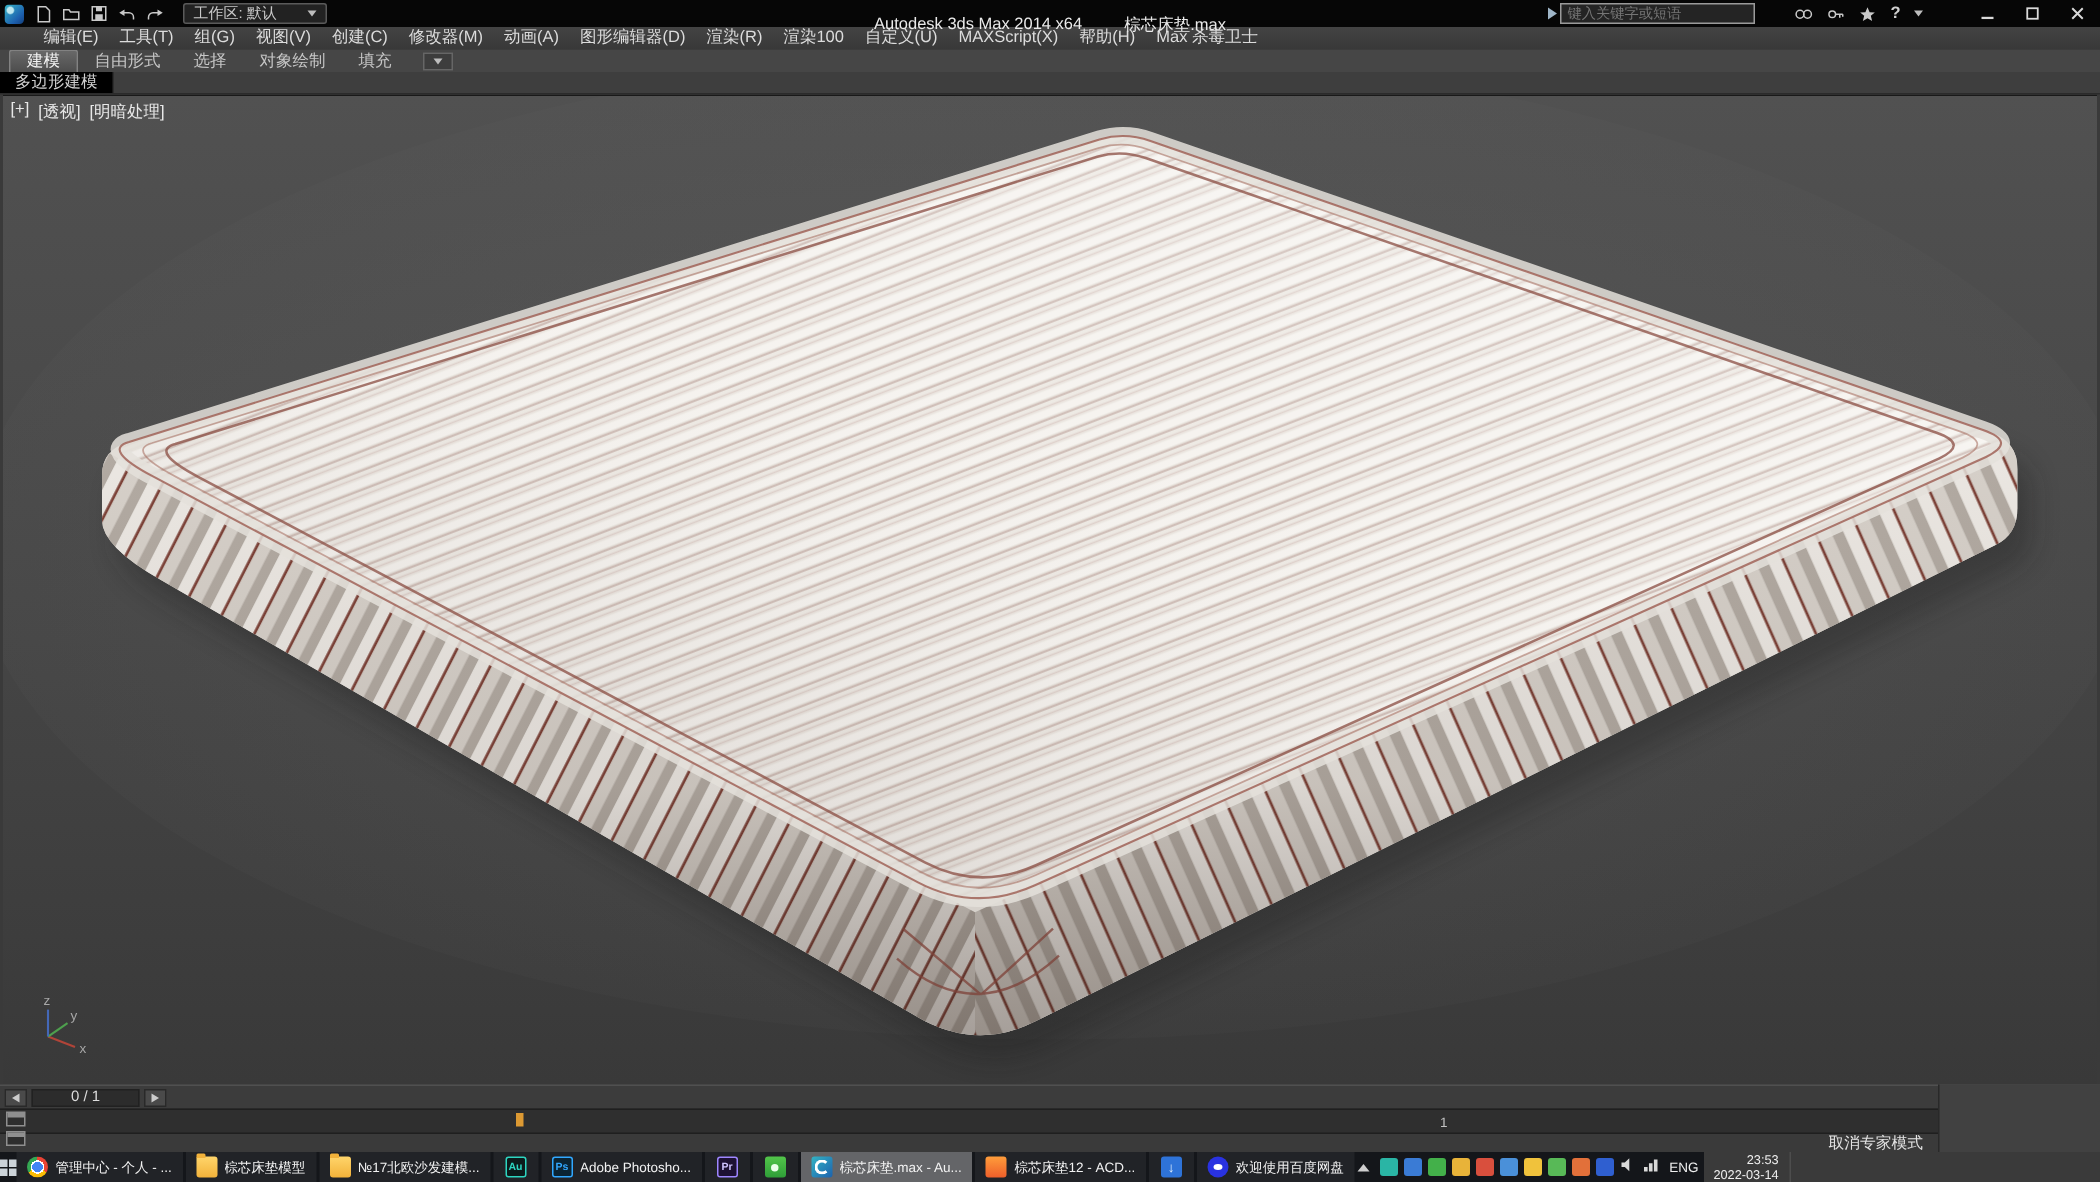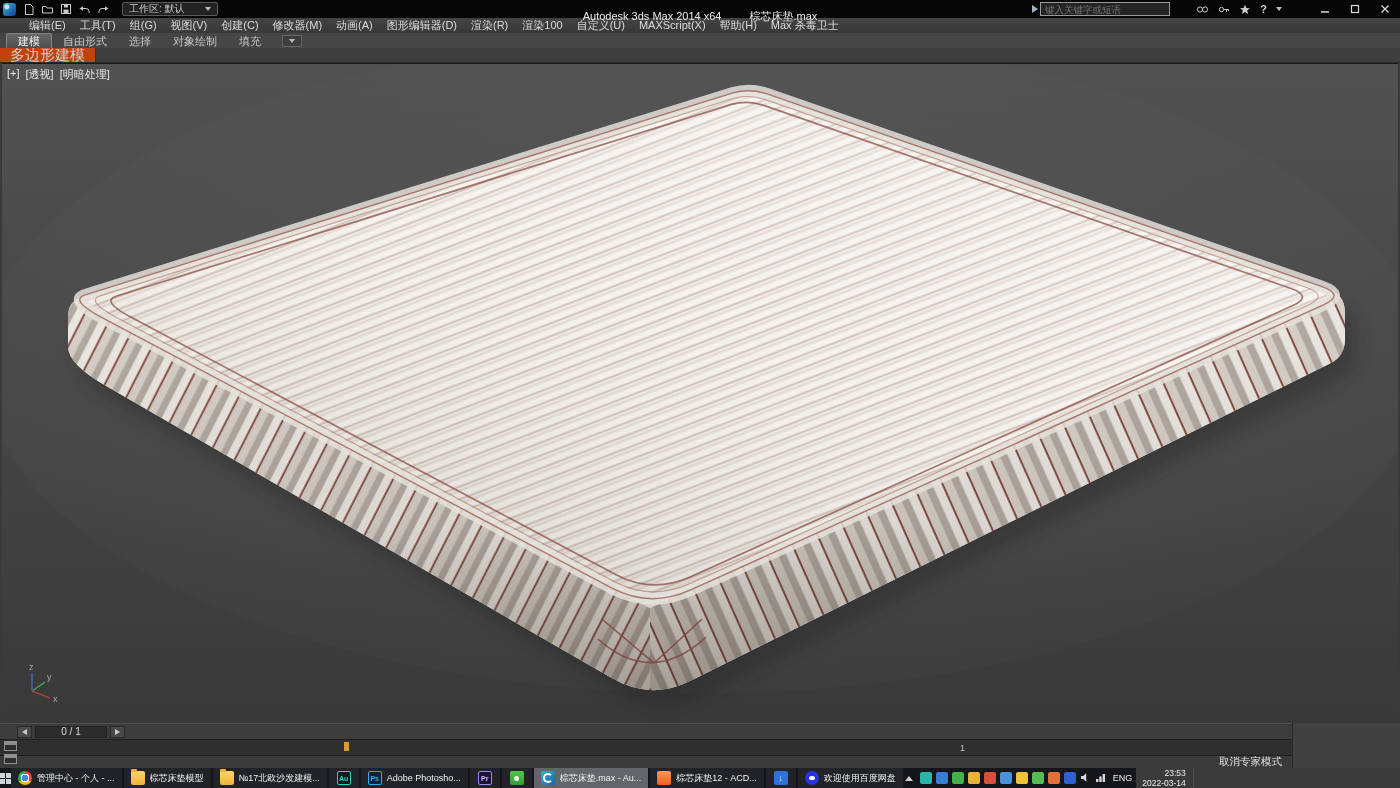--- a/index.html
+++ b/index.html
@@ -34,30 +34,30 @@
   
   .ribbon-tabs{position:absolute;top:33px;left:0;width:1400px;height:15px;background:#464646;
     display:flex;align-items:flex-end;padding-left:6px;z-index:28}
   .rtab{font-size:11px;color:#c6c6c6;padding:0 11px;line-height:14px;white-space:nowrap}
   .rtab.active{background:linear-gradient(#686868,#4d4d4d);border:1px solid #828282;border-bottom:none;
     border-radius:2px 2px 0 0;color:#f2f2f2}
   .rib-caret{margin-left:10px;margin-bottom:1px;width:20px;height:12px;background:#3d3d3d;border:1px solid #666;
     display:flex;align-items:center;justify-content:center}
   .ribbon-panel{position:absolute;top:48px;left:0;width:1400px;height:15px;background:#3e3e3e;
     border-bottom:1px solid #2b2b2b;display:flex;z-index:27}
-  .panel-btn{background:#c2410c;color:#cfcfcf;font-size:15px;line-height:14px;padding:0 10px;
+  .panel-btn{background:#000000;color:#cfcfcf;font-size:11px;line-height:14px;padding:0 10px;
     border-right:1px solid #2e2e2e}
   
   .viewport{position:absolute;top:63px;left:2px;width:1396px;height:660px;background:#444;
     border-top:1px solid #191919;overflow:hidden}
   .scene{position:absolute;left:0;top:0;width:100%;height:100%;display:block}
   .vp-label{position:absolute;left:5px;top:3px;display:flex;gap:6px;font-size:11px;color:#e8e8e8;z-index:5}
   
   .timeline{position:absolute;top:723px;left:0;width:1400px;height:16px;background:#3c3c3c;
-    border-top:1px solid #505050;display:flex;align-items:center;gap:3px;padding-left:17px}
+    border-top:1px solid #505050;display:flex;align-items:center;gap:3px;padding-left:3px}
   .tl-btn{width:15px;height:12px;background:#4a4a4a;border:1px solid #292929;display:flex;
     align-items:center;justify-content:center}
   .tri-l{width:0;height:0;border-top:3.5px solid transparent;border-bottom:3.5px solid transparent;border-right:5px solid #ccc}
   .tri-r{width:0;height:0;border-top:3.5px solid transparent;border-bottom:3.5px solid transparent;border-left:5px solid #ccc}
   .tl-display{width:72px;height:12px;background:#2c2c2c;border:1px solid #212121;color:#ddd;
     font-size:10px;display:flex;align-items:center;justify-content:center}
   .trackbar{position:absolute;top:739px;left:0;width:1292px;height:17px;background:#2f2f2f;
     border-top:1px solid #1f1f1f;border-bottom:1px solid #1f1f1f}
   .tb-marker{position:absolute;left:344px;top:2px;width:5px;height:9px;background:#dd9a33}
   .tb-label{position:absolute;left:960px;top:3px;font-size:9px;color:#c2c2c2}

